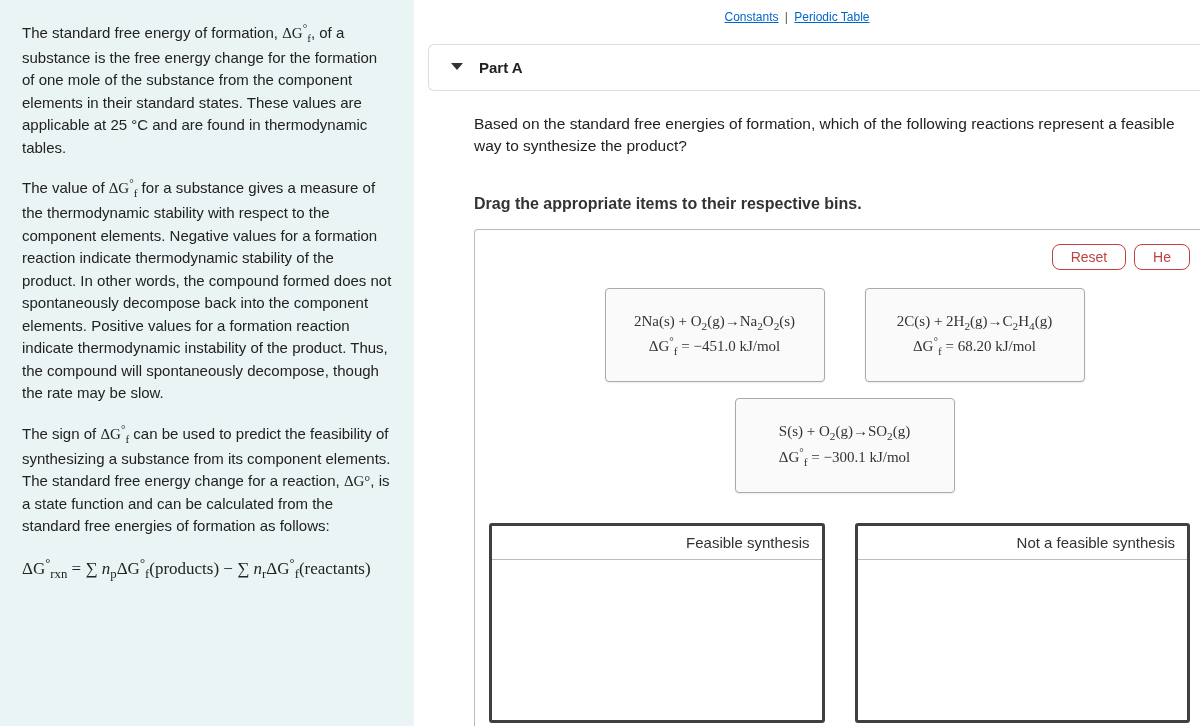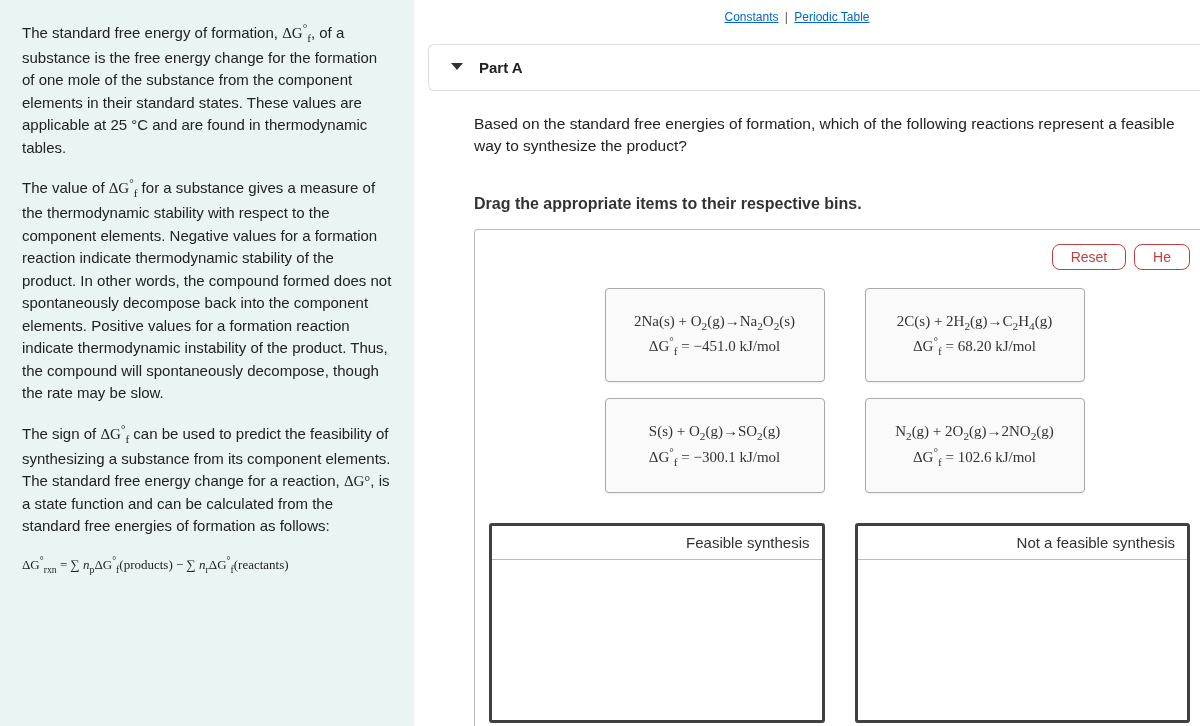--- a/index.html
+++ b/index.html
@@ -153,21 +153,21 @@
 <div class="left-panel">
   <p>
     <span>The standard free energy of formation, </span><span class="math">ΔG<sup>°</sup><sub>f</sub></span><span>, of a substance is the free energy change for the formation of one mole of the substance from the component elements in their standard states. These values are applicable at 25 °C and are found in thermodynamic tables.</span>
   </p>
   <p>
     <span>The value of </span><span class="math">ΔG<sup>°</sup><sub>f</sub></span><span> for a substance gives a measure of the thermodynamic stability with respect to the component elements. Negative values for a formation reaction indicate thermodynamic stability of the product. In other words, the compound formed does not spontaneously decompose back into the component elements. Positive values for a formation reaction indicate thermodynamic instability of the product. Thus, the compound will spontaneously decompose, though the rate may be slow.</span>
   </p>
   <p>
     <span>The sign of </span><span class="math">ΔG<sup>°</sup><sub>f</sub></span><span> can be used to predict the feasibility of synthesizing a substance from its component elements. The standard free energy change for a reaction, </span><span class="math">ΔG°</span><span>, is a state function and can be calculated from the standard free energies of formation as follows:</span>
   </p>
-  <p class="math" style="font-size:13px;">
+  <p class="math" style="font-size:17px;">
     ΔG<sup>°</sup><sub>rxn</sub> = ∑ <span class="ital">n</span><sub>p</sub>ΔG<sup>°</sup><sub>f</sub>(products) − ∑ <span class="ital">n</span><sub>r</sub>ΔG<sup>°</sup><sub>f</sub>(reactants)
   </p>
 </div>
 
 <div class="right-panel">
   <div class="top-links">
     <a>Constants</a>
     <span class="sep">|</span>
     <a>Periodic Table</a>
   </div>
@@ -193,24 +193,20 @@
           <div>ΔG<sup>°</sup><sub>f</sub> = −451.0 kJ/mol</div>
         </div>
         <div class="draggable-item">
           <div>2C(s) + 2H<sub>2</sub>(g)→C<sub>2</sub>H<sub>4</sub>(g)</div>
           <div>ΔG<sup>°</sup><sub>f</sub> = 68.20 kJ/mol</div>
         </div>
         <div class="draggable-item">
           <div>S(s) + O<sub>2</sub>(g)→SO<sub>2</sub>(g)</div>
           <div>ΔG<sup>°</sup><sub>f</sub> = −300.1 kJ/mol</div>
         </div>
-        <div class="draggable-item">
-          <div>N<sub>2</sub>(g) + 2O<sub>2</sub>(g)→2NO<sub>2</sub>(g)</div>
-          <div>ΔG<sup>°</sup><sub>f</sub> = 102.6 kJ/mol</div>
-        </div>
       </div>
 
       <div class="bins-row">
         <div class="bin">
           <div class="bin-header">Feasible synthesis</div>
         </div>
         <div class="bin">
           <div class="bin-header">Not a feasible synthesis</div>
         </div>
       </div>

